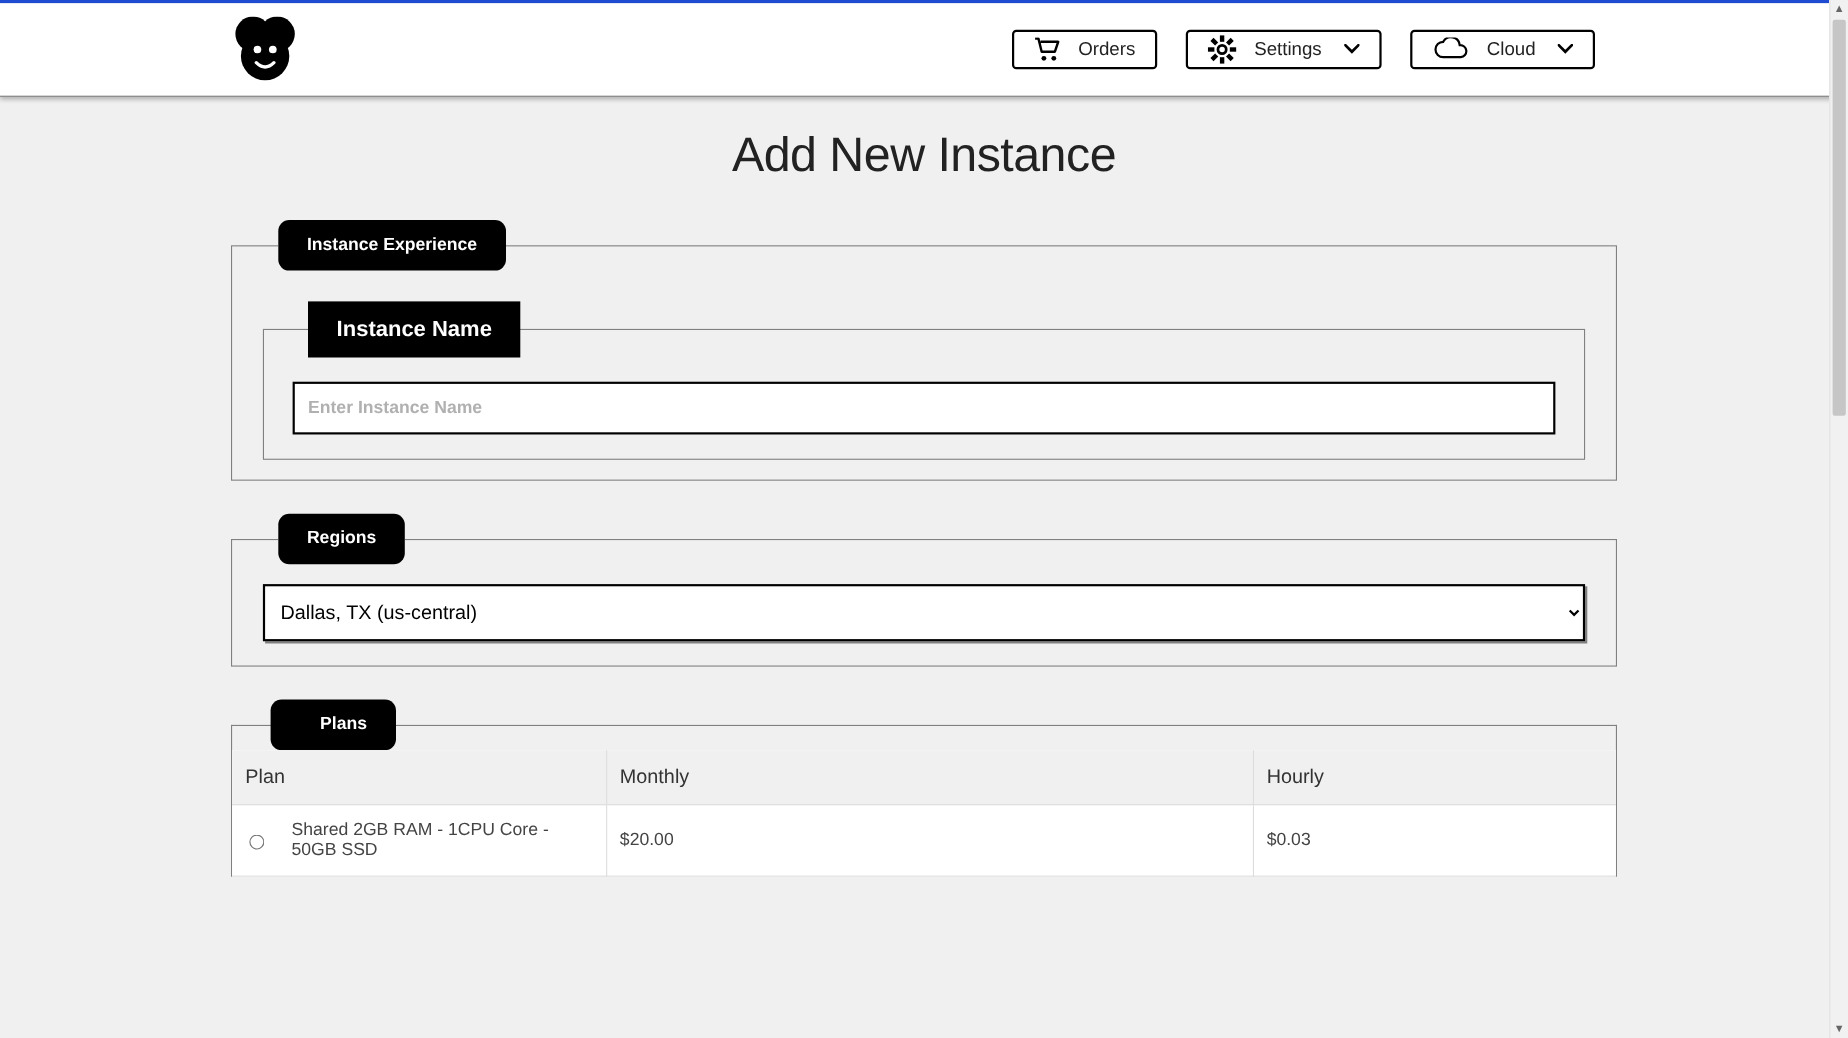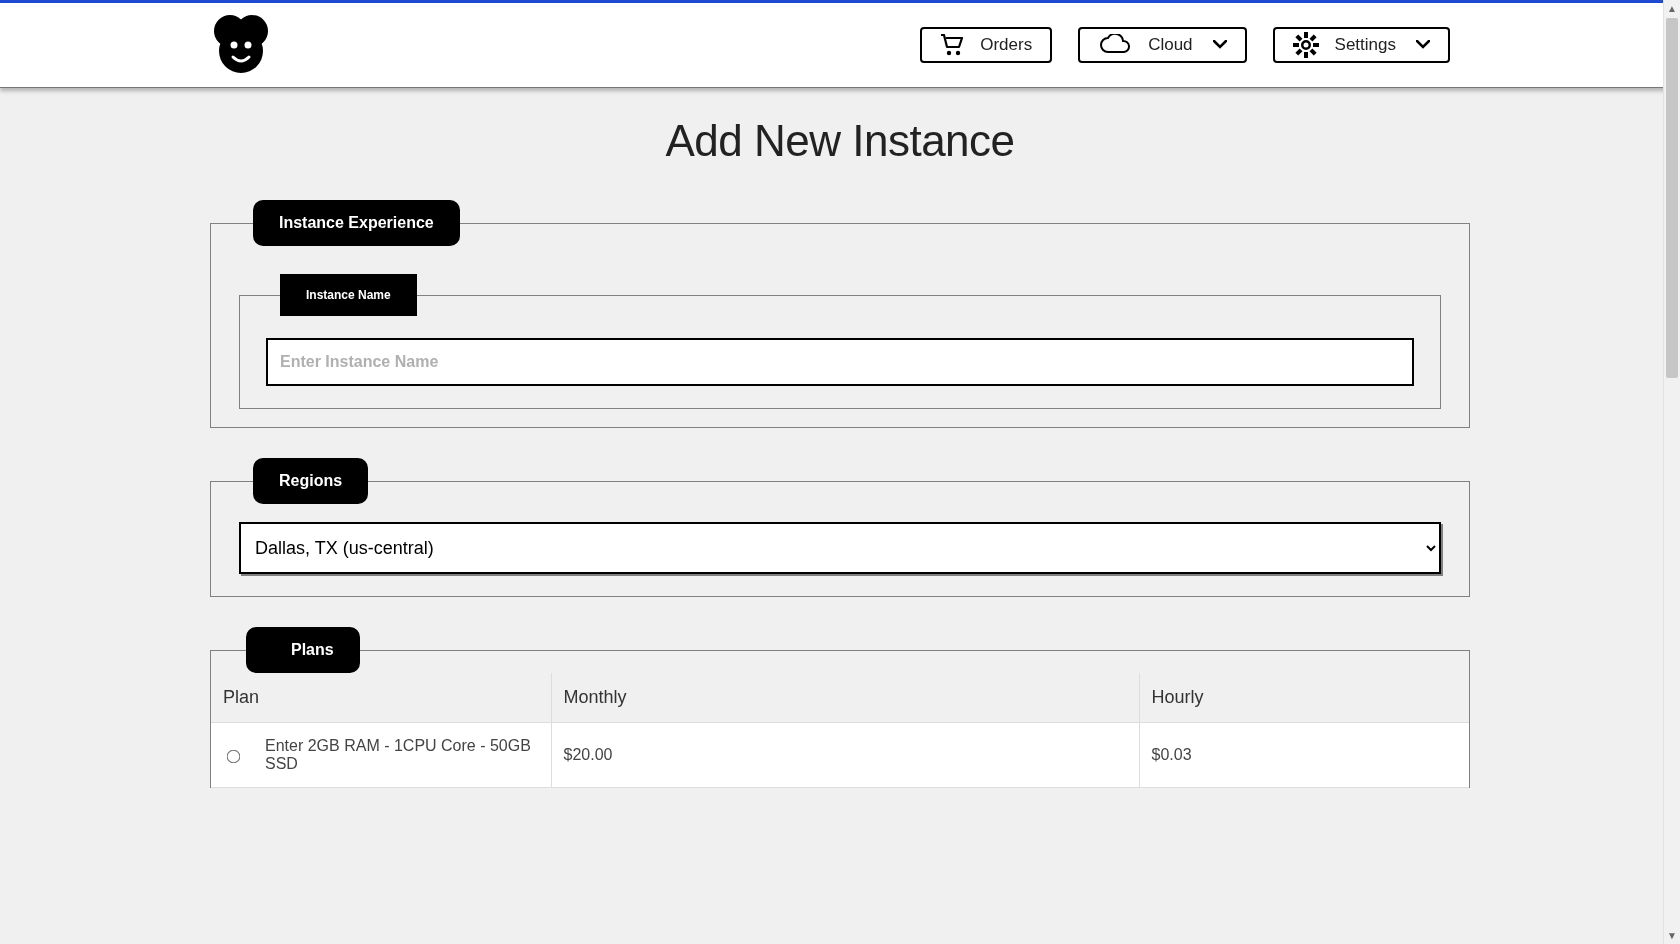--- a/index.html
+++ b/index.html
@@ -87,21 +87,21 @@
   fieldset.inner-section {
     border: 1px solid #808080;
     margin: 0;
     padding: 22px 26px;
     position: relative;
   }
   fieldset.inner-section > legend {
     background: #000;
     color: #fff;
     padding: 14px 26px;
-    font-size: 12px;
+    font-size: 20px;
     font-weight: 600;
     margin-left: 14px;
   }
   .text-input {
     width: 100%;
     height: 48px;
     border: 2px solid #000;
     background: #fff;
     font-size: 16px;
     font-weight: 600;
@@ -207,48 +207,48 @@
           <svg width="24" height="22" viewBox="0 0 24 22" fill="#000">
             <path d="M1 1h3l3 12h12l3-9H6" stroke="#000" stroke-width="2.2" fill="none" stroke-linejoin="round"></path>
             <circle cx="9" cy="19" r="2.2"></circle>
             <circle cx="18" cy="19" r="2.2"></circle>
           </svg>
         </span>
         <span>Orders</span>
       </div>
       <div class="nav-btn">
         <span class="icon">
-          <svg width="34" height="22" viewBox="0 0 34 22" fill="none" stroke="#000" stroke-width="2">
-            <path d="M10 18a7 7 0 0 1 0-14 8 8 0 0 1 15 3 5.5 5.5 0 0 1 1 11H10z"></path>
-          </svg>
-        </span>
-        <span>Cloud</span>
-        <span class="chev">
-          <svg width="14" height="10" viewBox="0 0 14 10">
-              <path d="M1 1l6 6 6-6" stroke="#000" stroke-width="2.5" fill="none" stroke-linecap="round"></path>
-            </svg>
-        </span>
-      </div>
-      <div class="nav-btn">
-        <span class="icon">
           <svg width="26" height="26" viewBox="0 0 26 26" fill="#000">
             <path d="M13 8a5 5 0 1 0 0 10 5 5 0 0 0 0-10zm0 2.5a2.5 2.5 0 1 1 0 5 2.5 2.5 0 0 1 0-5z"></path>
             <g>
               <rect x="11" y="0" width="4" height="6"></rect>
               <rect x="11" y="20" width="4" height="6"></rect>
               <rect x="0" y="11" width="6" height="4"></rect>
               <rect x="20" y="11" width="6" height="4"></rect>
               <rect x="11" y="0" width="4" height="6" transform="rotate(45 13 13)"></rect>
               <rect x="11" y="20" width="4" height="6" transform="rotate(45 13 13)"></rect>
               <rect x="0" y="11" width="6" height="4" transform="rotate(45 13 13)"></rect>
               <rect x="20" y="11" width="6" height="4" transform="rotate(45 13 13)"></rect>
             </g>
           </svg>
         </span>
         <span>Settings</span>
+        <span class="chev">
+          <svg width="14" height="10" viewBox="0 0 14 10">
+              <path d="M1 1l6 6 6-6" stroke="#000" stroke-width="2.5" fill="none" stroke-linecap="round"></path>
+            </svg>
+        </span>
+      </div>
+      <div class="nav-btn">
+        <span class="icon">
+          <svg width="34" height="22" viewBox="0 0 34 22" fill="none" stroke="#000" stroke-width="2">
+            <path d="M10 18a7 7 0 0 1 0-14 8 8 0 0 1 15 3 5.5 5.5 0 0 1 1 11H10z"></path>
+          </svg>
+        </span>
+        <span>Cloud</span>
         <span class="chev">
           <svg width="14" height="10" viewBox="0 0 14 10">
               <path d="M1 1l6 6 6-6" stroke="#000" stroke-width="2.5" fill="none" stroke-linecap="round"></path>
             </svg>
         </span>
       </div>
     </div>
   </div>
 </div>
 
@@ -280,21 +280,21 @@
           <th style="width:340px">Plan</th>
           <th>Monthly</th>
           <th style="width:330px">Hourly</th>
         </tr>
       </thead>
       <tbody>
         <tr>
           <td>
             <div class="plan-cell">
               <input type="radio" name="plan" style="">
-              <span>Enter 2GB RAM - 1CPU Core - 50GB SSD</span>
+              <span>Shared 2GB RAM - 1CPU Core - 50GB SSD</span>
             </div>
           </td>
           <td>$20.00</td>
           <td>$0.03</td>
         </tr>
       </tbody>
     </table>
   </fieldset>
 
 </div>

